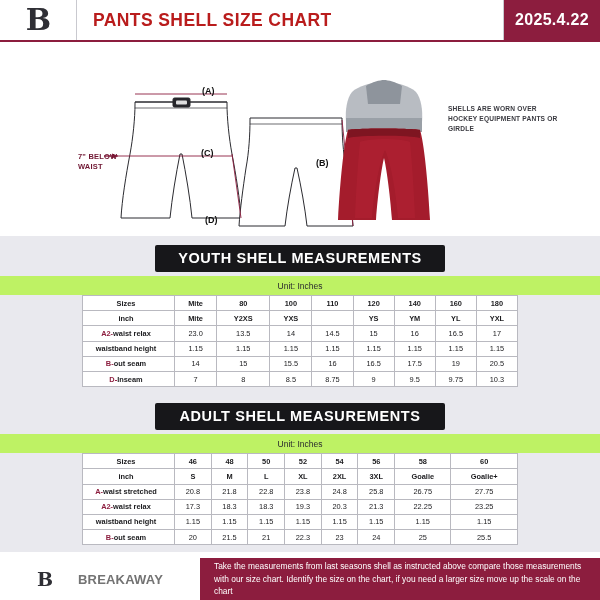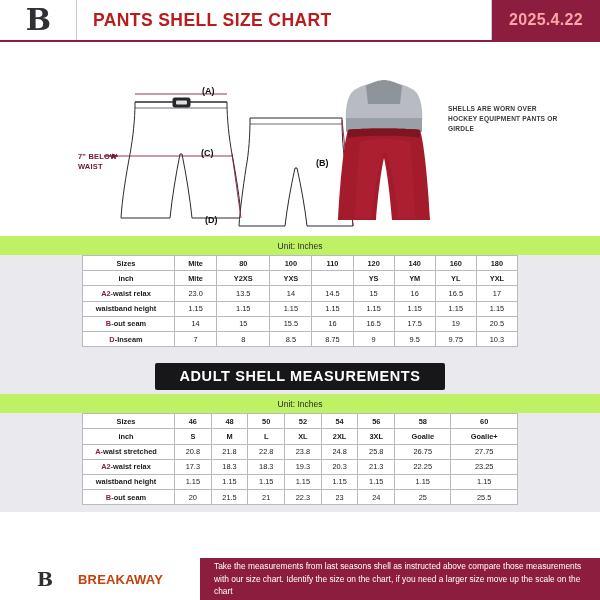--- a/index.html
+++ b/index.html
@@ -40,23 +40,23 @@
     display: flex; align-items: center;
     padding-left: 16px;
     font-size: 17.5px;
     font-weight: bold;
     letter-spacing: 0.4px;
     color: #b91c1c;
     border-left: 1px solid #c9c9cf;
     border-right: 1px solid #c9c9cf;
   }
   .hdr-date {
-    width: 108px;
+    width: 96px;
     background: #8c1d3e;
-    color: #fca5a5;
+    color: #ffffff;
     display: flex; align-items: center; justify-content: center;
     font-size: 16px;
     font-weight: bold;
     letter-spacing: 0.3px;
   }
   
   .diagram {
     position: relative;
     height: 196px;
     background: #ffffff;
@@ -154,21 +154,21 @@
   .footer-left {
     width: 200px;
     background: #ffffff;
     display: flex; align-items: center; justify-content: center;
     gap: 6px;
   }
   .footer-left .bmark { font-size: 19px; }
   .brandword {
     font-size: 13px;
     font-weight: bold;
-    color: #c2410c;
+    color: #737373;
     letter-spacing: 0.2px;
     padding-left: 20px;
   }
   .footer-right {
     flex: 1;
     background: #8c1d3e;
     color: #fff;
     display: flex; align-items: center;
     padding: 0 14px;
     font-size: 8.4px;
@@ -236,20 +236,23 @@
       <div class="lbl" style="left:202px; top:44px;">(A)</div>
       <div class="lbl" style="left:201px; top:106px;">(C)</div>
       <div class="lbl" style="left:316px; top:116px;">(B)</div>
       <div class="lbl" style="left:205px; top:173px;">(D)</div>
 
       <div class="shell-note">SHELLS ARE WORN OVER HOCKEY EQUIPMENT PANTS OR GIRDLE</div>
     </div>
   </div>
 
 
+  <div class="section-wrap">
+    <div class="section-title">YOUTH SHELL MEASUREMENTS</div>
+  </div>
   <div class="unit">Unit: Inches</div>
   <div class="tbl-wrap">
     <table>
       <tbody id="youth-body">
           <tr class="head">
             <td class="rowhead">Sizes</td>
             <td>Mite</td>
             <td>80</td>
             <td>100</td>
             <td>110</td>

